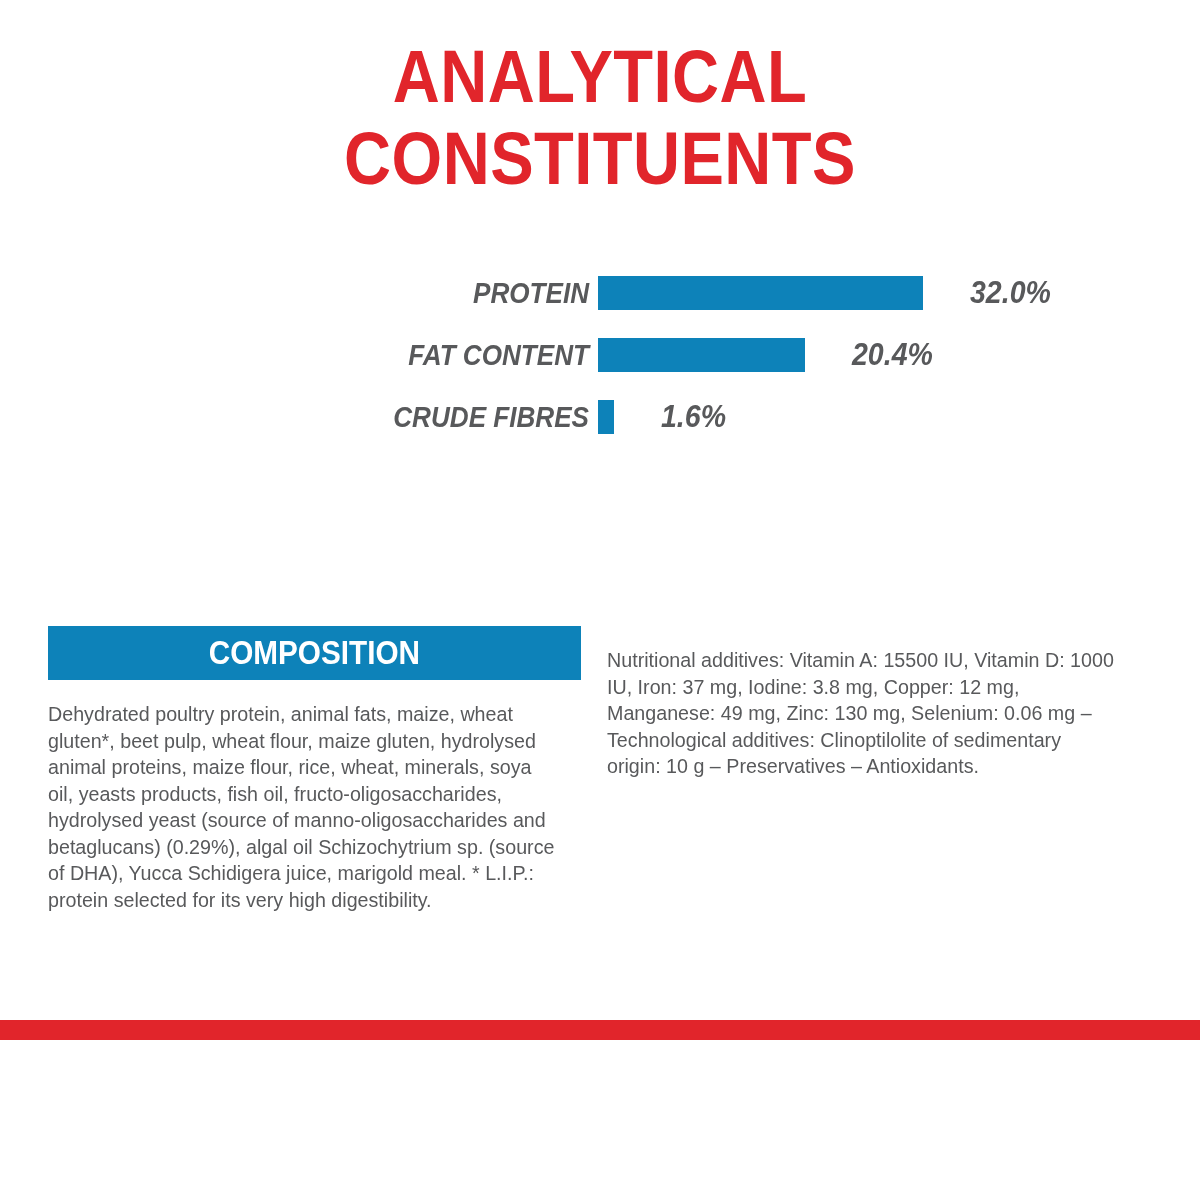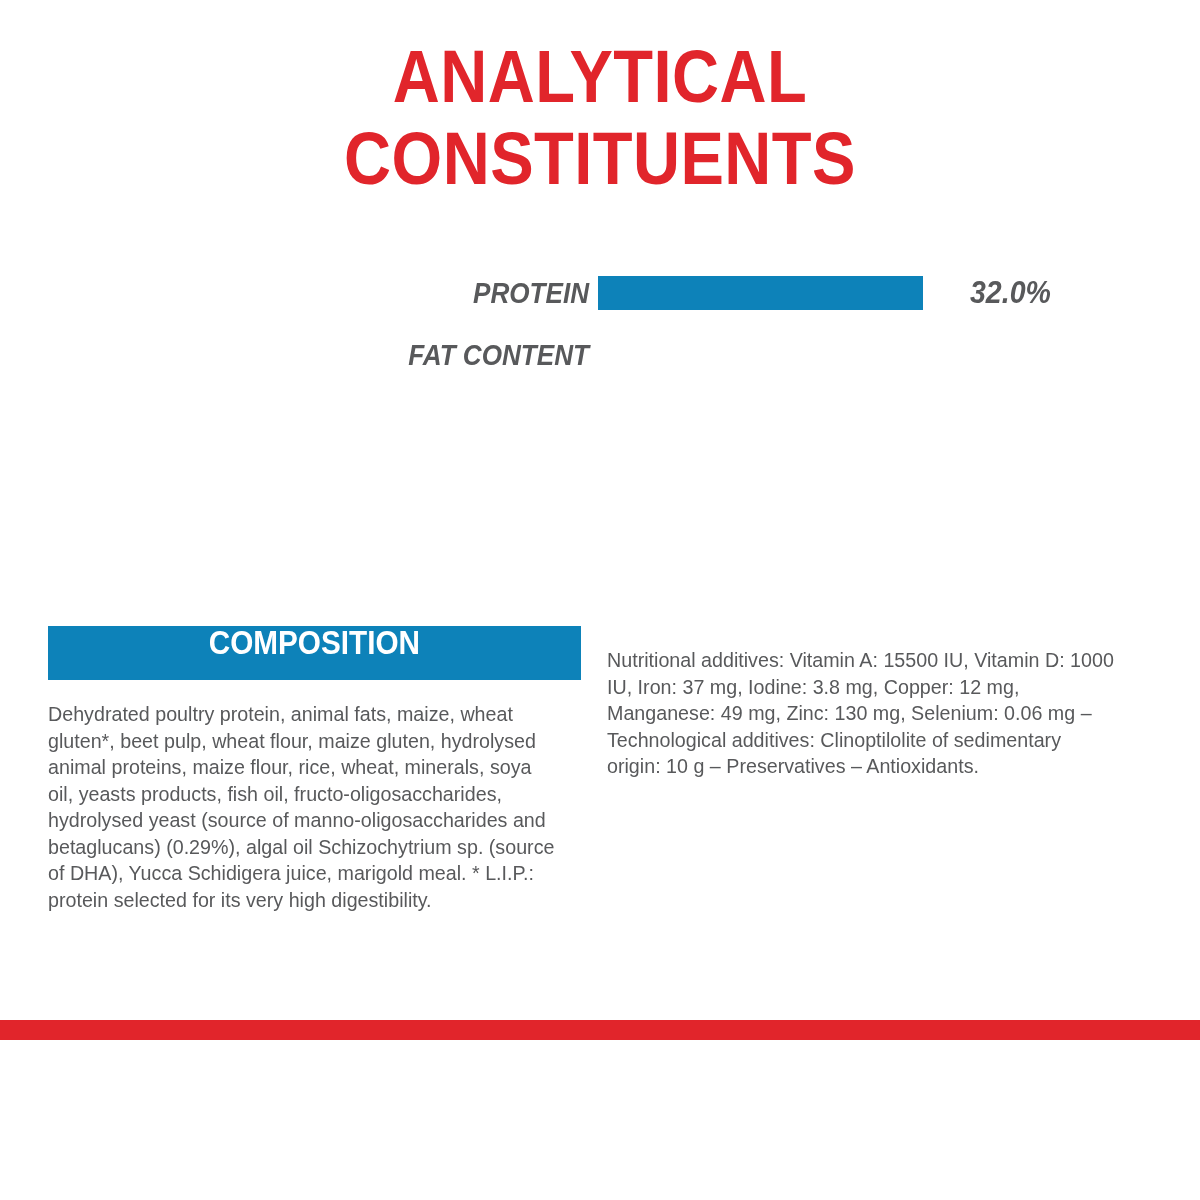--- a/index.html
+++ b/index.html
@@ -101,21 +101,21 @@
     left: 48px;
     width: 1104px;
     display: flex;
     gap: 26px;
   }
   .panel { width: 533px; }
   .panel-header {
     background: #0d82b9;
     height: 54px;
     display: flex;
-    align-items: flex-start;
+    align-items: center;
     justify-content: center;
   }
   .panel-header-text {
     color: #ffffff;
     font-family: "Liberation Sans Narrow", "Liberation Sans", sans-serif;
     font-weight: bold;
     font-size: 33px;
     line-height: 34px;
     transform: scaleX(0.9);
     transform-origin: center center;
@@ -164,20 +164,31 @@
   <div class="chart" id="chart">
       <div class="bar-row">
         <div class="bar-label">PROTEIN</div>
         <div class="bar-track">
           <div class="bar-fill" style="width: 324.8px; background: rgb(13, 130, 185);"></div>
           <div class="bar-value">32.0%</div>
         </div>
       </div>
       <div class="bar-row">
         <div class="bar-label">FAT CONTENT</div>
+        <div class="bar-track">
+          <div class="bar-fill" style="width: 207.06px; background: rgb(13, 130, 185);"></div>
+          <div class="bar-value">20.4%</div>
+        </div>
+      </div>
+      <div class="bar-row">
+        <div class="bar-label">CRUDE FIBRES</div>
+        <div class="bar-track">
+          <div class="bar-fill" style="width: 16.24px; background: rgb(13, 130, 185);"></div>
+          <div class="bar-value">1.6%</div>
+        </div>
       </div>
     </div>
 
   <div class="panels">
 
     <div class="panel">
       <div class="panel-header">
         <span class="panel-header-text">COMPOSITION</span>
       </div>
       <div class="panel-body">Dehydrated poultry protein, animal fats, maize, wheat gluten*, beet pulp, wheat flour, maize gluten, hydrolysed animal proteins, maize flour, rice, wheat, minerals, soya oil, yeasts products, fish oil, fructo-oligosaccharides, hydrolysed yeast (source of manno-oligosaccharides and betaglucans) (0.29%), algal oil Schizochytrium sp. (source of DHA), Yucca Schidigera juice, marigold meal. * L.I.P.: protein selected for its very high digestibility.</div>

